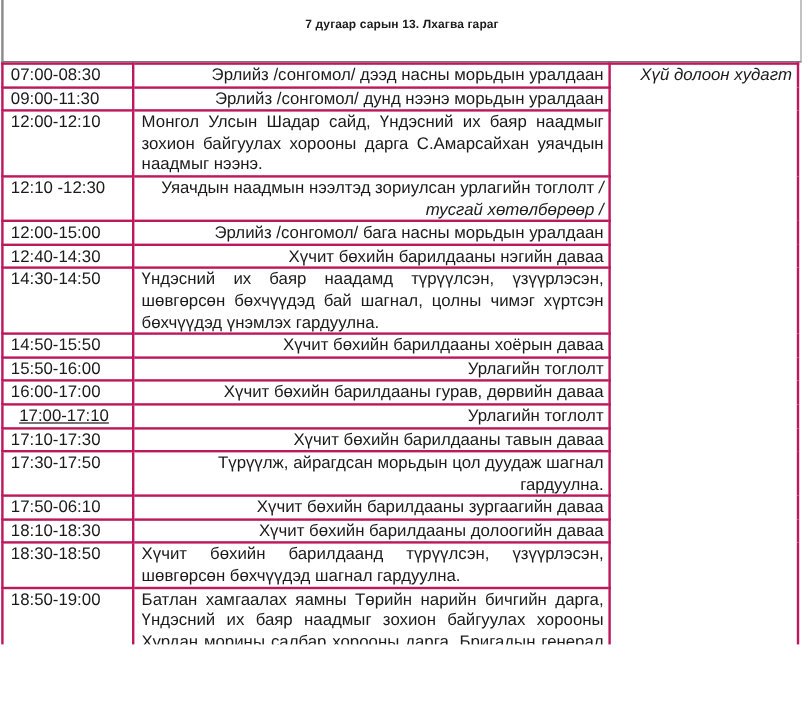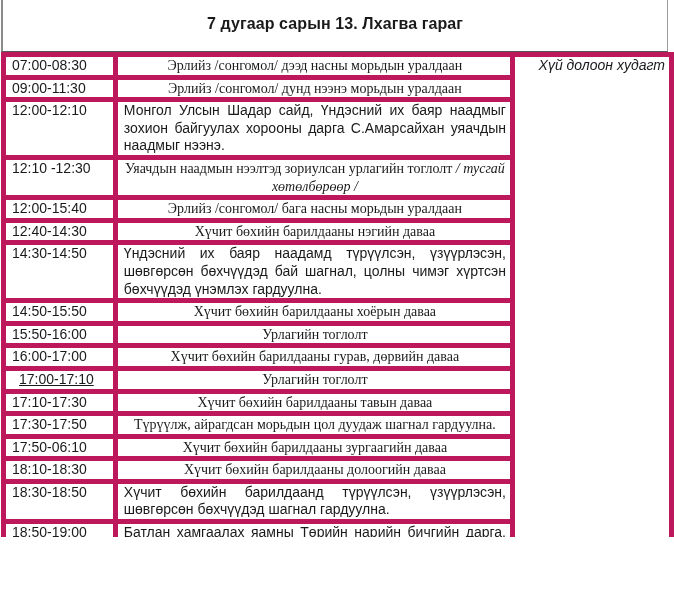--- a/index.html
+++ b/index.html
@@ -7,34 +7,34 @@
            font-family: "Liberation Sans", sans-serif; color: #1a1a1a; }
     .page { position: absolute; left: 0; top: 0; width: 674px; }
     .header-box {
       position: absolute; left: 1px; top: 0; width: 667px; height: 52px;
       border-left: 2px solid #8a8a8a; border-right: 1px solid #9a9a9a;
       border-bottom: 1px solid #555;
       box-sizing: border-box;
     }
     .title {
       position: absolute; left: 0; right: 0; top: 15px; text-align: center;
-      font-weight: bold; font-size: 16px; letter-spacing: 0.1px;
+      font-weight: bold; font-size: 10px; letter-spacing: 0.1px;
     }
     table.sched {
       position: absolute; left: 1px; top: 52px;
       border-collapse: collapse; table-layout: fixed;
     }
     table.sched td {
-      border: 5px solid #be185d; padding: 0 4px 0 6px; vertical-align: top;
+      border: 2px solid #be185d; padding: 0 4px 0 6px; vertical-align: top;
       font-size: 14px; line-height: 17.6px;
     }
     td.time { width: 97px; border-left: 2px solid #8a8a8a; white-space: nowrap; }
     td.time.indent { padding-left: 13px; width: 90px; text-decoration: underline; }
     td.desc { width: 385px; text-align: justify; }
-    td.desc.nojust { text-align: center; font-family: Liberation Serif, serif; }
+    td.desc.nojust { text-align: right; }
     td.venue { width: 145px; border-top: 1px solid #555; border-right: 1px solid #9a9a9a;
                vertical-align: middle; text-align: right; font-style: italic;
                font-size: 14.5px; padding: 0; }
     .it { font-style: italic; }
     .bottom-fade { position: absolute; left: 0; top: 537px; width: 674px; height: 63px; background: #fff; }
   </style>
 </head>
 <body>
 
 <div class="page">
@@ -55,21 +55,21 @@
         </tr>
         <tr>
           <td class="time">12:00-12:10</td>
           <td class="desc"><span>Монгол Улсын Шадар сайд, Үндэсний их баяр наадмыг зохион байгуулах хорооны дарга С.Амарсайхан уяачдын наадмыг нээнэ.</span></td>
         </tr>
         <tr>
           <td class="time">12:10 -12:30</td>
           <td class="desc nojust"><span>Уяачдын наадмын нээлтэд зориулсан урлагийн тоглолт </span><span class="it">/ тусгай хөтөлбөрөөр /</span></td>
         </tr>
         <tr>
-          <td class="time">12:00-15:40</td>
+          <td class="time">12:00-15:00</td>
           <td class="desc nojust"><span>Эрлийз /сонгомол/ бага насны морьдын уралдаан</span></td>
         </tr>
         <tr>
           <td class="time">12:40-14:30</td>
           <td class="desc nojust"><span>Хүчит бөхийн барилдааны нэгийн даваа</span></td>
         </tr>
         <tr>
           <td class="time">14:30-14:50</td>
           <td class="desc"><span>Үндэсний их баяр наадамд түрүүлсэн, үзүүрлэсэн, шөвгөрсөн бөхчүүдэд бай шагнал, цолны чимэг хүртсэн бөхчүүдэд үнэмлэх гардуулна.</span></td>
         </tr>

